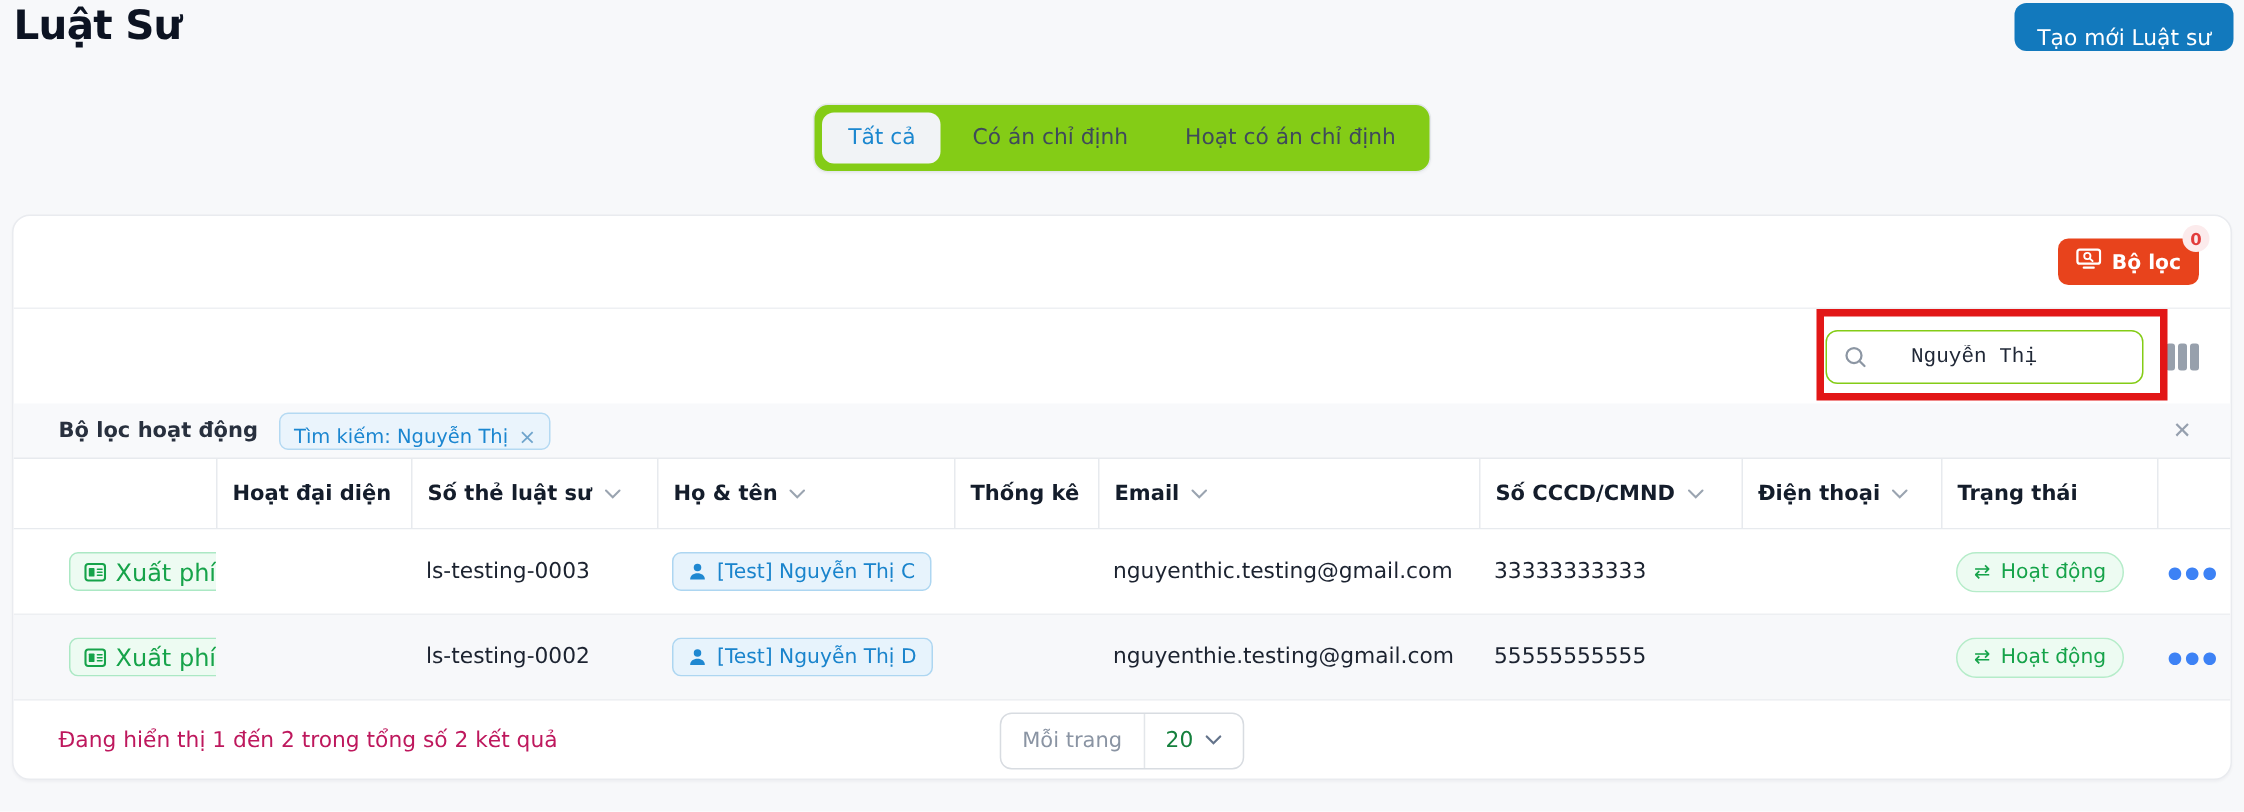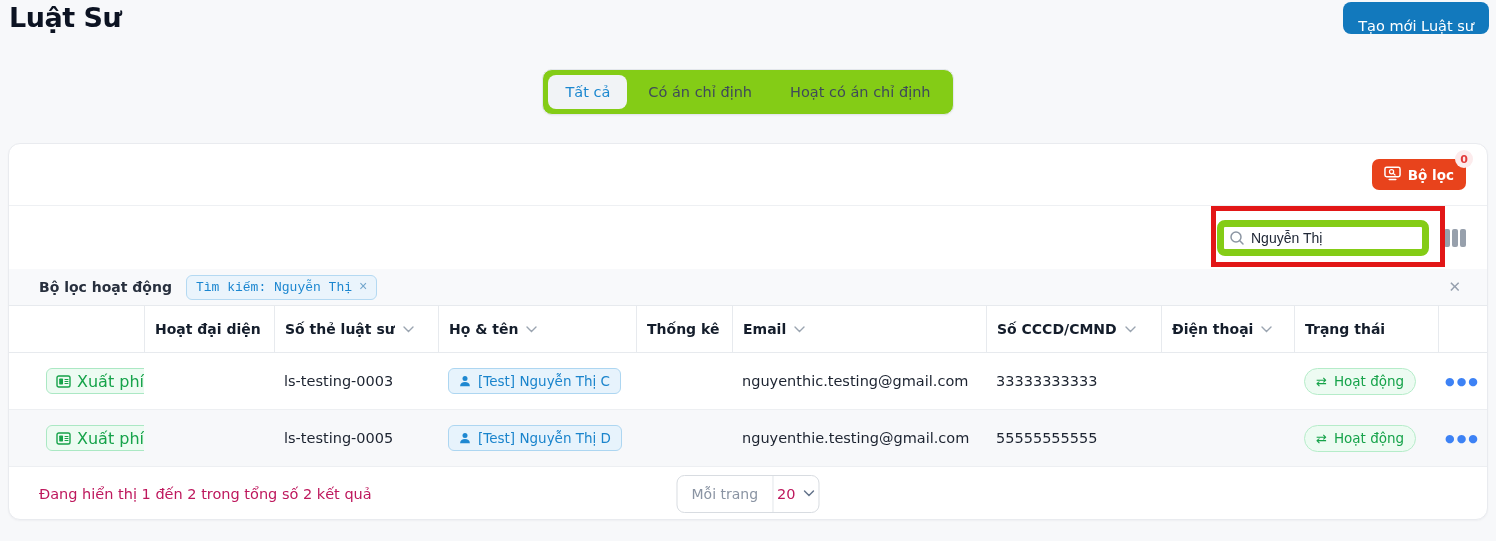--- a/index.html
+++ b/index.html
@@ -51,34 +51,34 @@
     padding:0 12px;font-size:13.5px;font-weight:700;font-family:inherit;display:flex;align-items:center;gap:7px;cursor:pointer;
   }
   .filter-count{
     position:absolute;right:14px;top:6px;width:18px;height:18px;border-radius:50%;
     background:#fcebec;color:#e23b3b;font-size:11px;font-weight:700;
     display:flex;align-items:center;justify-content:center;
   }
   .toolbar{height:63px;display:flex;align-items:center;justify-content:flex-end;padding-right:19px;}
   .search-box{position:relative;width:212px;height:36px;margin-right:13px;}
   .search-box input{
-    width:100%;height:100%;border:7px solid #84cc16;border-radius:8px;background:#fff;
-    padding:0 10px 0 27px;font-family:Liberation Sans, sans-serif;font-size:14px;color:#202837;outline:none;
+    width:100%;height:100%;border:1px solid #84cc16;border-radius:8px;background:#fff;
+    padding:0 10px 0 56px;font-family:Liberation Mono, monospace;font-size:14px;color:#202837;outline:none;
   }
   .search-icon{position:absolute;left:12px;top:10px;}
   .columns-icon{display:flex;gap:2px;cursor:pointer;padding:2px;}
   .columns-icon i{display:block;width:6px;height:18px;background:#97a0ac;border-radius:2px;}
   
   .active-filters{height:37px;background:#f8f9fb;border-bottom:1px solid var(--border);display:flex;align-items:center;padding:0 20px 0 30px;}
   .af-label{font-weight:700;font-size:14px;color:#28303e;}
   .chips{display:flex;gap:8px;margin-left:14px;}
   .filter-chip{
-    display:inline-flex;align-items:center;gap:7px;height:25px;padding:0 9px;border-radius:6px;
+    display:inline-flex;align-items:flex-end;gap:7px;height:25px;padding:0 9px;border-radius:6px;
     background:var(--chip-blue-bg);border:1px solid var(--chip-blue-border);color:var(--chip-blue-text);
-    font-size:13px;cursor:pointer;font-family:Liberation Mono, monospace;
+    font-size:13px;cursor:pointer;
   }
   .chip-x{color:#6fa4cc;font-size:14px;line-height:1;cursor:pointer;}
   .af-close{margin-left:auto;color:#96a0ae;font-size:15px;cursor:pointer;padding:2px 6px;}
   
   .thead{display:grid;grid-template-columns:var(--cols);height:47px;border-bottom:1px solid var(--border);align-items:stretch;}
   .th{display:flex;align-items:center;gap:8px;padding-left:10px;font-weight:700;font-size:14px;color:#141d2b;border-left:1px solid var(--border);cursor:pointer;}
   .th:first-child{border-left:none;}
   .trow{display:grid;grid-template-columns:var(--cols);height:57px;align-items:center;border-bottom:1px solid #edeff2;background:#fff;}
   .trow.alt{background:#f7f8fa;}
   .td{padding-left:10px;font-size:14.5px;color:#1c2330;overflow:hidden;white-space:nowrap;}
@@ -100,21 +100,21 @@
   .swap-icon{font-size:13px;line-height:1;}
   .row-menu{color:#3d82f5;font-size:11px;letter-spacing:2px;font-weight:700;cursor:pointer;padding:4px 2px;}
   
   .tfooter{position:relative;height:53px;display:flex;align-items:center;padding:0 30px;}
   .summary{font-size:14.5px;color:#be185d;}
   .perpage{
     position:absolute;left:50%;top:50%;transform:translate(-50%,-50%);
     display:flex;align-items:stretch;height:38px;border:1px solid #d8dce1;border-radius:8px;background:#fff;overflow:hidden;
   }
   .pp-label{display:flex;align-items:center;padding:0 14px;color:#8a94a3;font-size:14px;border-right:1px solid #e3e6ea;}
-  .pp-value{display:flex;align-items:center;gap:8px;padding:0 4px;font-size:14.5px;color:#be185d;cursor:pointer;}
+  .pp-value{display:flex;align-items:center;gap:8px;padding:0 14px;font-size:14.5px;color:#15803d;cursor:pointer;}
   
   .annotation{
     position:absolute;left:1211px;top:206px;width:234px;height:61px;
     border:5px solid var(--annotation-red);z-index:50;pointer-events:none;
   }
 </style>
 </head>
 <body>
 
 <div class="top-header">
@@ -269,21 +269,21 @@
       <span class="fee-badge">
         <svg width="15" height="13" viewBox="0 0 15 13">
           <rect x="1" y="1" width="13" height="11" rx="1.8" fill="none" stroke="#16a34a" stroke-width="1.4"></rect>
           <rect x="3.2" y="3.6" width="3.8" height="5.8" rx="0.6" fill="#16a34a"></rect>
           <path d="M9 4.5h3M9 6.5h3M9 8.5h3" stroke="#16a34a" stroke-width="1.1" stroke-linecap="round"></path>
         </svg>
         <span>Xuất phí</span>
       </span>
     </div>
     <div class="td c1"></div>
-    <div class="td c2">ls-testing-0005</div>
+    <div class="td c2">ls-testing-0002</div>
     <div class="td c3">
       <span class="name-chip">
         <svg width="12" height="12" viewBox="0 0 12 12">
           <circle cx="6" cy="3.4" r="2.5" fill="#1f88d1"></circle>
           <path d="M1.1 11.3c0-2.8 2.2-4.2 4.9-4.2s4.9 1.4 4.9 4.2z" fill="#1f88d1"></path>
         </svg>
         <span>[Test] Nguyễn Thị D</span>
       </span>
     </div>
     <div class="td c4"></div>

